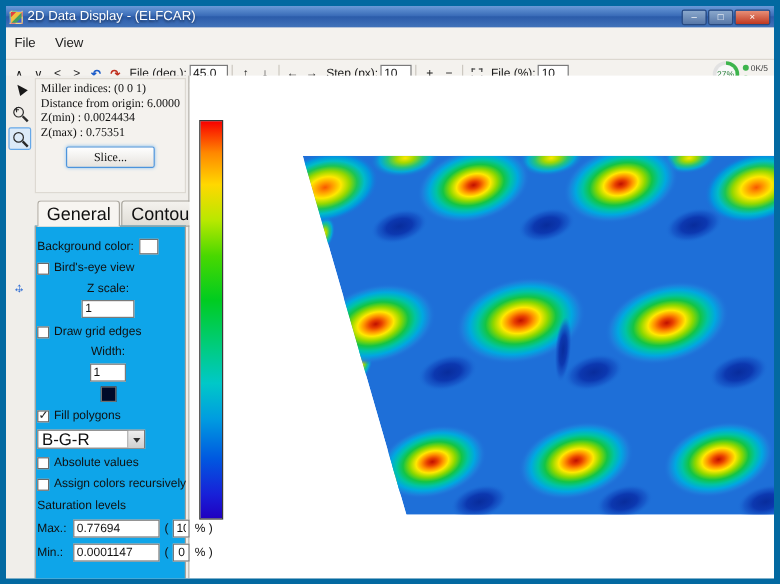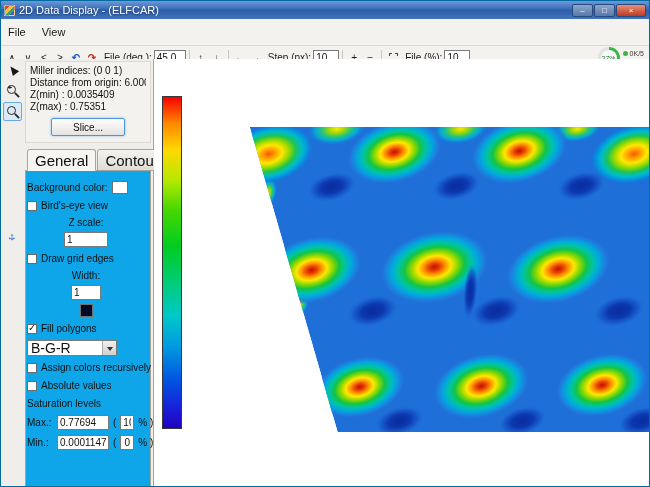--- a/index.html
+++ b/index.html
@@ -1,19 +1,19 @@
 <!DOCTYPE html>
 <html><head>
 <meta charset="utf-8">
 <style>
   * { box-sizing: border-box; margin: 0; padding: 0; }
   html,body { width:650px; height:487px; }
   body { font-family:"Liberation Sans", sans-serif; background:#d8d4cc; }
 
-  .window { position:relative; width:650px; height:487px; border:1px solid #0369a1;
+  .window { position:relative; width:650px; height:487px; border:5px solid #0369a1;
             background:#f0eeea; overflow:hidden; }
 
   
   .titlebar { height:18px; background:linear-gradient(180deg,#6a9ad8,#3a6cb8 45%,#2c5caa 50%,#4274ba);
               display:flex; align-items:center; padding:0 3px; gap:4px; }
   .app-icon { width:11px; height:11px; flex:none; border:1px solid rgba(255,255,255,.35);
               background:linear-gradient(135deg,#e04040 0 25%,#f0c040 25% 50%,#40a060 50% 75%,#4060d0 75%); }
   .title { color:#fff; font-size:11px; text-shadow:0 1px 2px rgba(0,0,0,.45); flex:1;
            white-space:nowrap; overflow:hidden; }
   .win-btns { display:flex; gap:1px; }
@@ -68,43 +68,43 @@
          border-radius:50%; margin:-2px 2px 0 0; }
   .mag::after { content:""; position:absolute; width:6px; height:2px; background:#2a2a2a;
                 right:-5px; bottom:-3px; transform:rotate(45deg); }
   .magplus { position:absolute; left:0px; top:-3px; font-size:8px; font-weight:bold; color:#2a2a2a; }
   .move-icon { position:relative; display:block; width:14px; height:14px; }
   .move-icon .mh, .move-icon .mv { position:absolute; left:0; top:0; width:14px; height:14px;
          color:#2a6ad4; font-weight:bold; font-size:11px; line-height:14px; text-align:center; }
 
   .side-main { position:absolute; left:22px; top:0; right:0; bottom:0; padding:2px 2px 0 2px; }
   .info-panel { border:1px solid #ddd9d2; background:#f4f2ee; padding:3px 4px 5px;
-                font-size:10px; line-height:12px; color:#101010; }
+                font-size:10px; line-height:12px; color:#101010;font-family:Liberation Serif, serif; }
   .info-line { white-space:nowrap; overflow:hidden; }
-  .slice-btn { display:block; margin:5px auto 1px; width:74px; height:18px; font-size:10px;
+  .slice-btn { display:block; margin:5px auto 15px; width:74px; height:18px; font-size:10px;
                font-family:inherit; color:#101010; background:linear-gradient(#fefefe,#e6e3de);
                border:1px solid #4c94dc; border-radius:2px; box-shadow:0 0 3px #88c0f0; }
 
   .tabs { display:flex; margin-top:6px; padding-left:2px; }
   .tab { font-size:15px; padding:2px 7px 1px; border:1px solid #a8a49c;
          background:linear-gradient(#f4f2ee,#e0ddd6); border-radius:3px 3px 0 0; margin-right:1px;
          position:relative; color:#101010; }
   .tab.active { background:#f7f5f1; border-bottom-color:#f7f5f1; z-index:2; }
   .tab-panel { position:relative; border:1px solid #a8a49c; background:#0ea5e9; margin-top:-1px;
                padding:5px 0; height:318px; font-size:10px; color:#101010; z-index:1; }
 
   .row { display:flex; align-items:center; gap:4px; margin:5px 1px; min-height:13px; white-space:nowrap; }
   .row.right { justify-content:flex-end; padding-right:4px;flex-direction:column; }
   .cb { width:10px; height:10px; border:1px solid #6a6a6a; background:#fff; position:relative; flex:none; }
   .cb.checked::after { content:"✓"; position:absolute; left:0; top:-3px; font-size:10px; color:#202020; }
   .swatch { width:16px; height:13px; border:1px solid #707070; background:#fff; flex:none; padding:0; }
   .swatch.dark { width:13px; height:13px; background:#000a28; }
   .sfield { height:15px; border:1px solid #7a7a7a; background:#fff; font-size:10px; padding:0 2px;
             font-family:inherit; color:#111; }
-  .w-zscale { width:44px; } .w-width { width:30px; } .w-max { width:52px; }
+  .w-zscale { width:44px; } .w-width { width:30px; } .w-max { width:72px; }
   .w-pct { width:14px; text-align:center; }
   .slabel { width:26px; flex:none; }
 
   .dropdown { width:90px; height:16px; border:1px solid #7a7a7a; background:#fff;
               display:flex; align-items:center; }
   .dd-value { flex:1; padding:0 3px; font-size:14px; }
   .dd-btn { width:14px; height:100%; border-left:1px solid #aaa;
             background:linear-gradient(#f0f0f0,#d0d0d0); display:flex; align-items:center;
             justify-content:center; flex:none; }
   .dd-arrow { width:0; height:0; border:3px solid transparent; border-top:4px solid #303030; margin-top:4px; }
@@ -199,21 +199,21 @@
               <span class="mh">↔</span>
               <span class="mv">↕</span>
             </span>
           </button>
       </div>
 
       <div class="side-main">
         <div class="info-panel">
           <div class="info-line">Miller indices: (0 0 1)</div>
           <div class="info-line">Distance from origin: 6.00000</div>
-          <div class="info-line">Z(min) : 0.0035409</div>
+          <div class="info-line">Z(min) : 0.0024434</div>
           <div class="info-line">Z(max) : 0.75351</div>
           <button class="slice-btn">Slice...</button>
         </div>
 
         <div class="tabs">
           <span class="tab active">General</span>
           <span class="tab">Contours</span>
         </div>
 
         <div class="tab-panel">
@@ -245,25 +245,25 @@
           <div class="row">
             <div class="dropdown">
               <span class="dd-value">B-G-R</span>
               <span class="dd-btn">
                   <span class="dd-arrow"></span>
                 </span>
             </div>
           </div>
           <div class="row">
             <span class="cb"></span>
+            <span>Absolute values</span>
+          </div>
+          <div class="row">
+            <span class="cb"></span>
             <span>Assign colors recursively</span>
-          </div>
-          <div class="row">
-            <span class="cb"></span>
-            <span>Absolute values</span>
           </div>
           <div class="row">
             <span>Saturation levels</span>
           </div>
           <div class="row">
             <span class="slabel">Max.:</span>
             <input class="sfield w-max" value="0.77694" style="">
             <span>(</span>
             <input class="sfield w-pct" value="100" style="">
             <span>% )</span>

